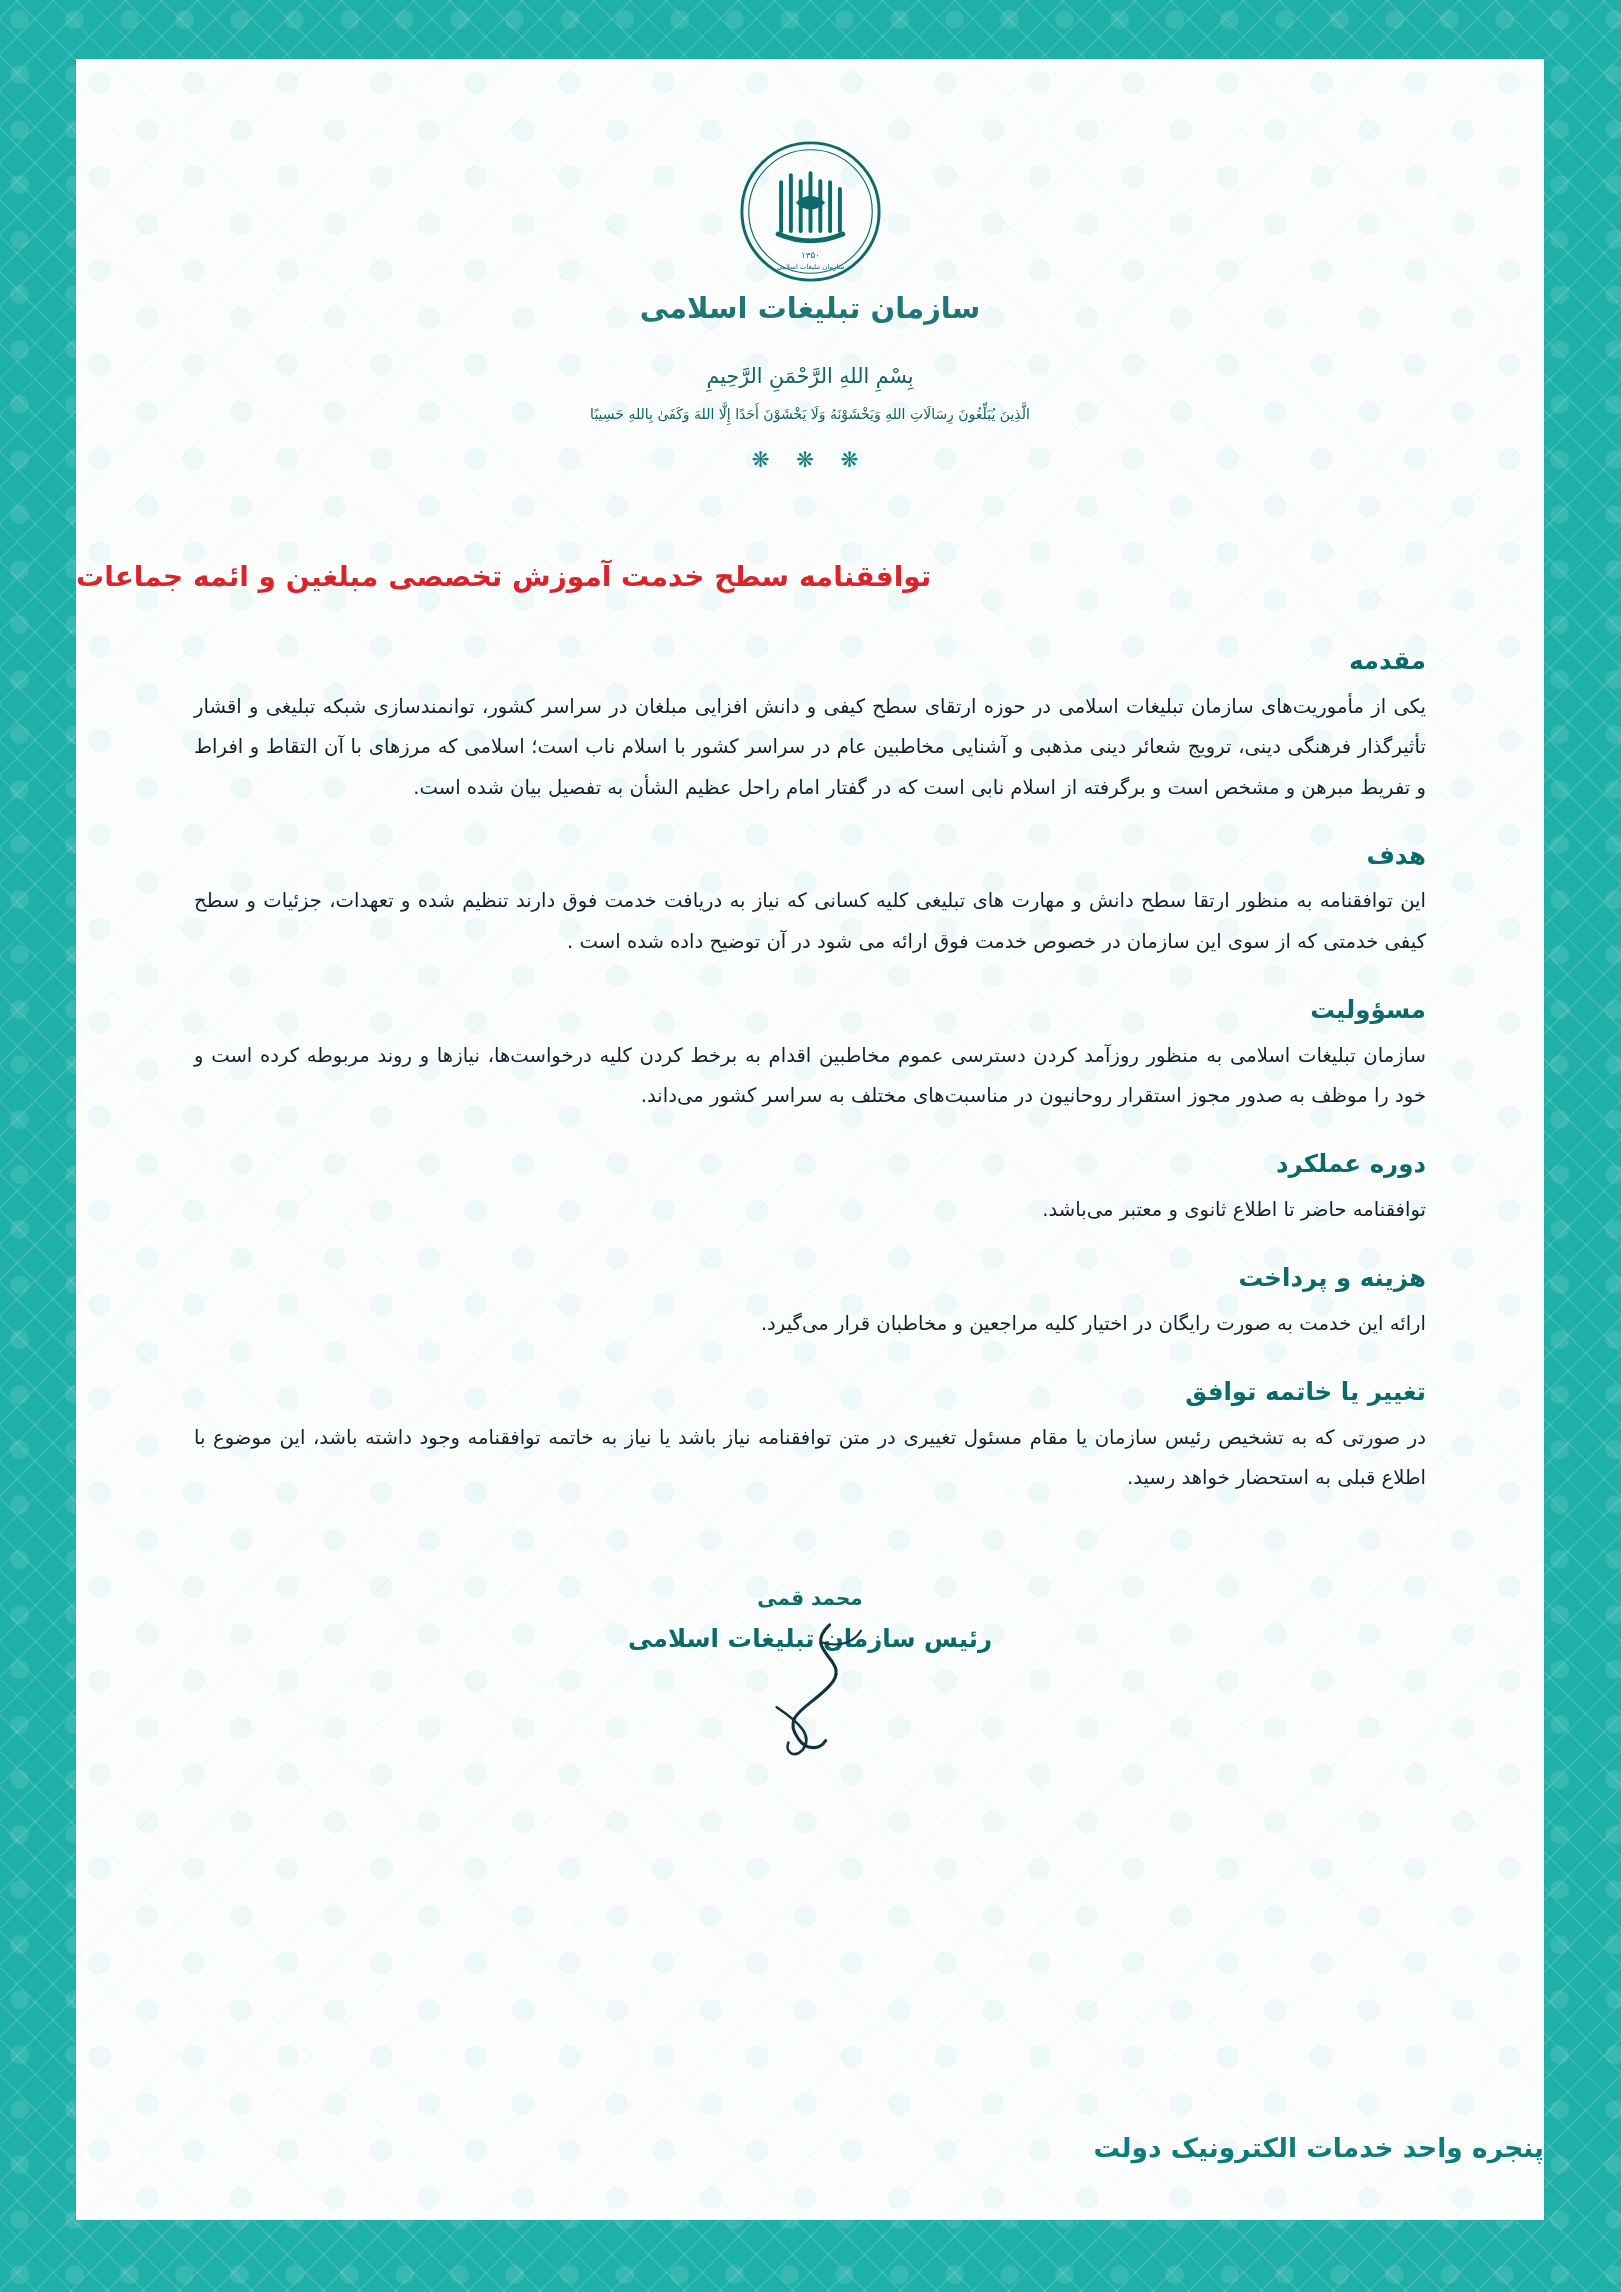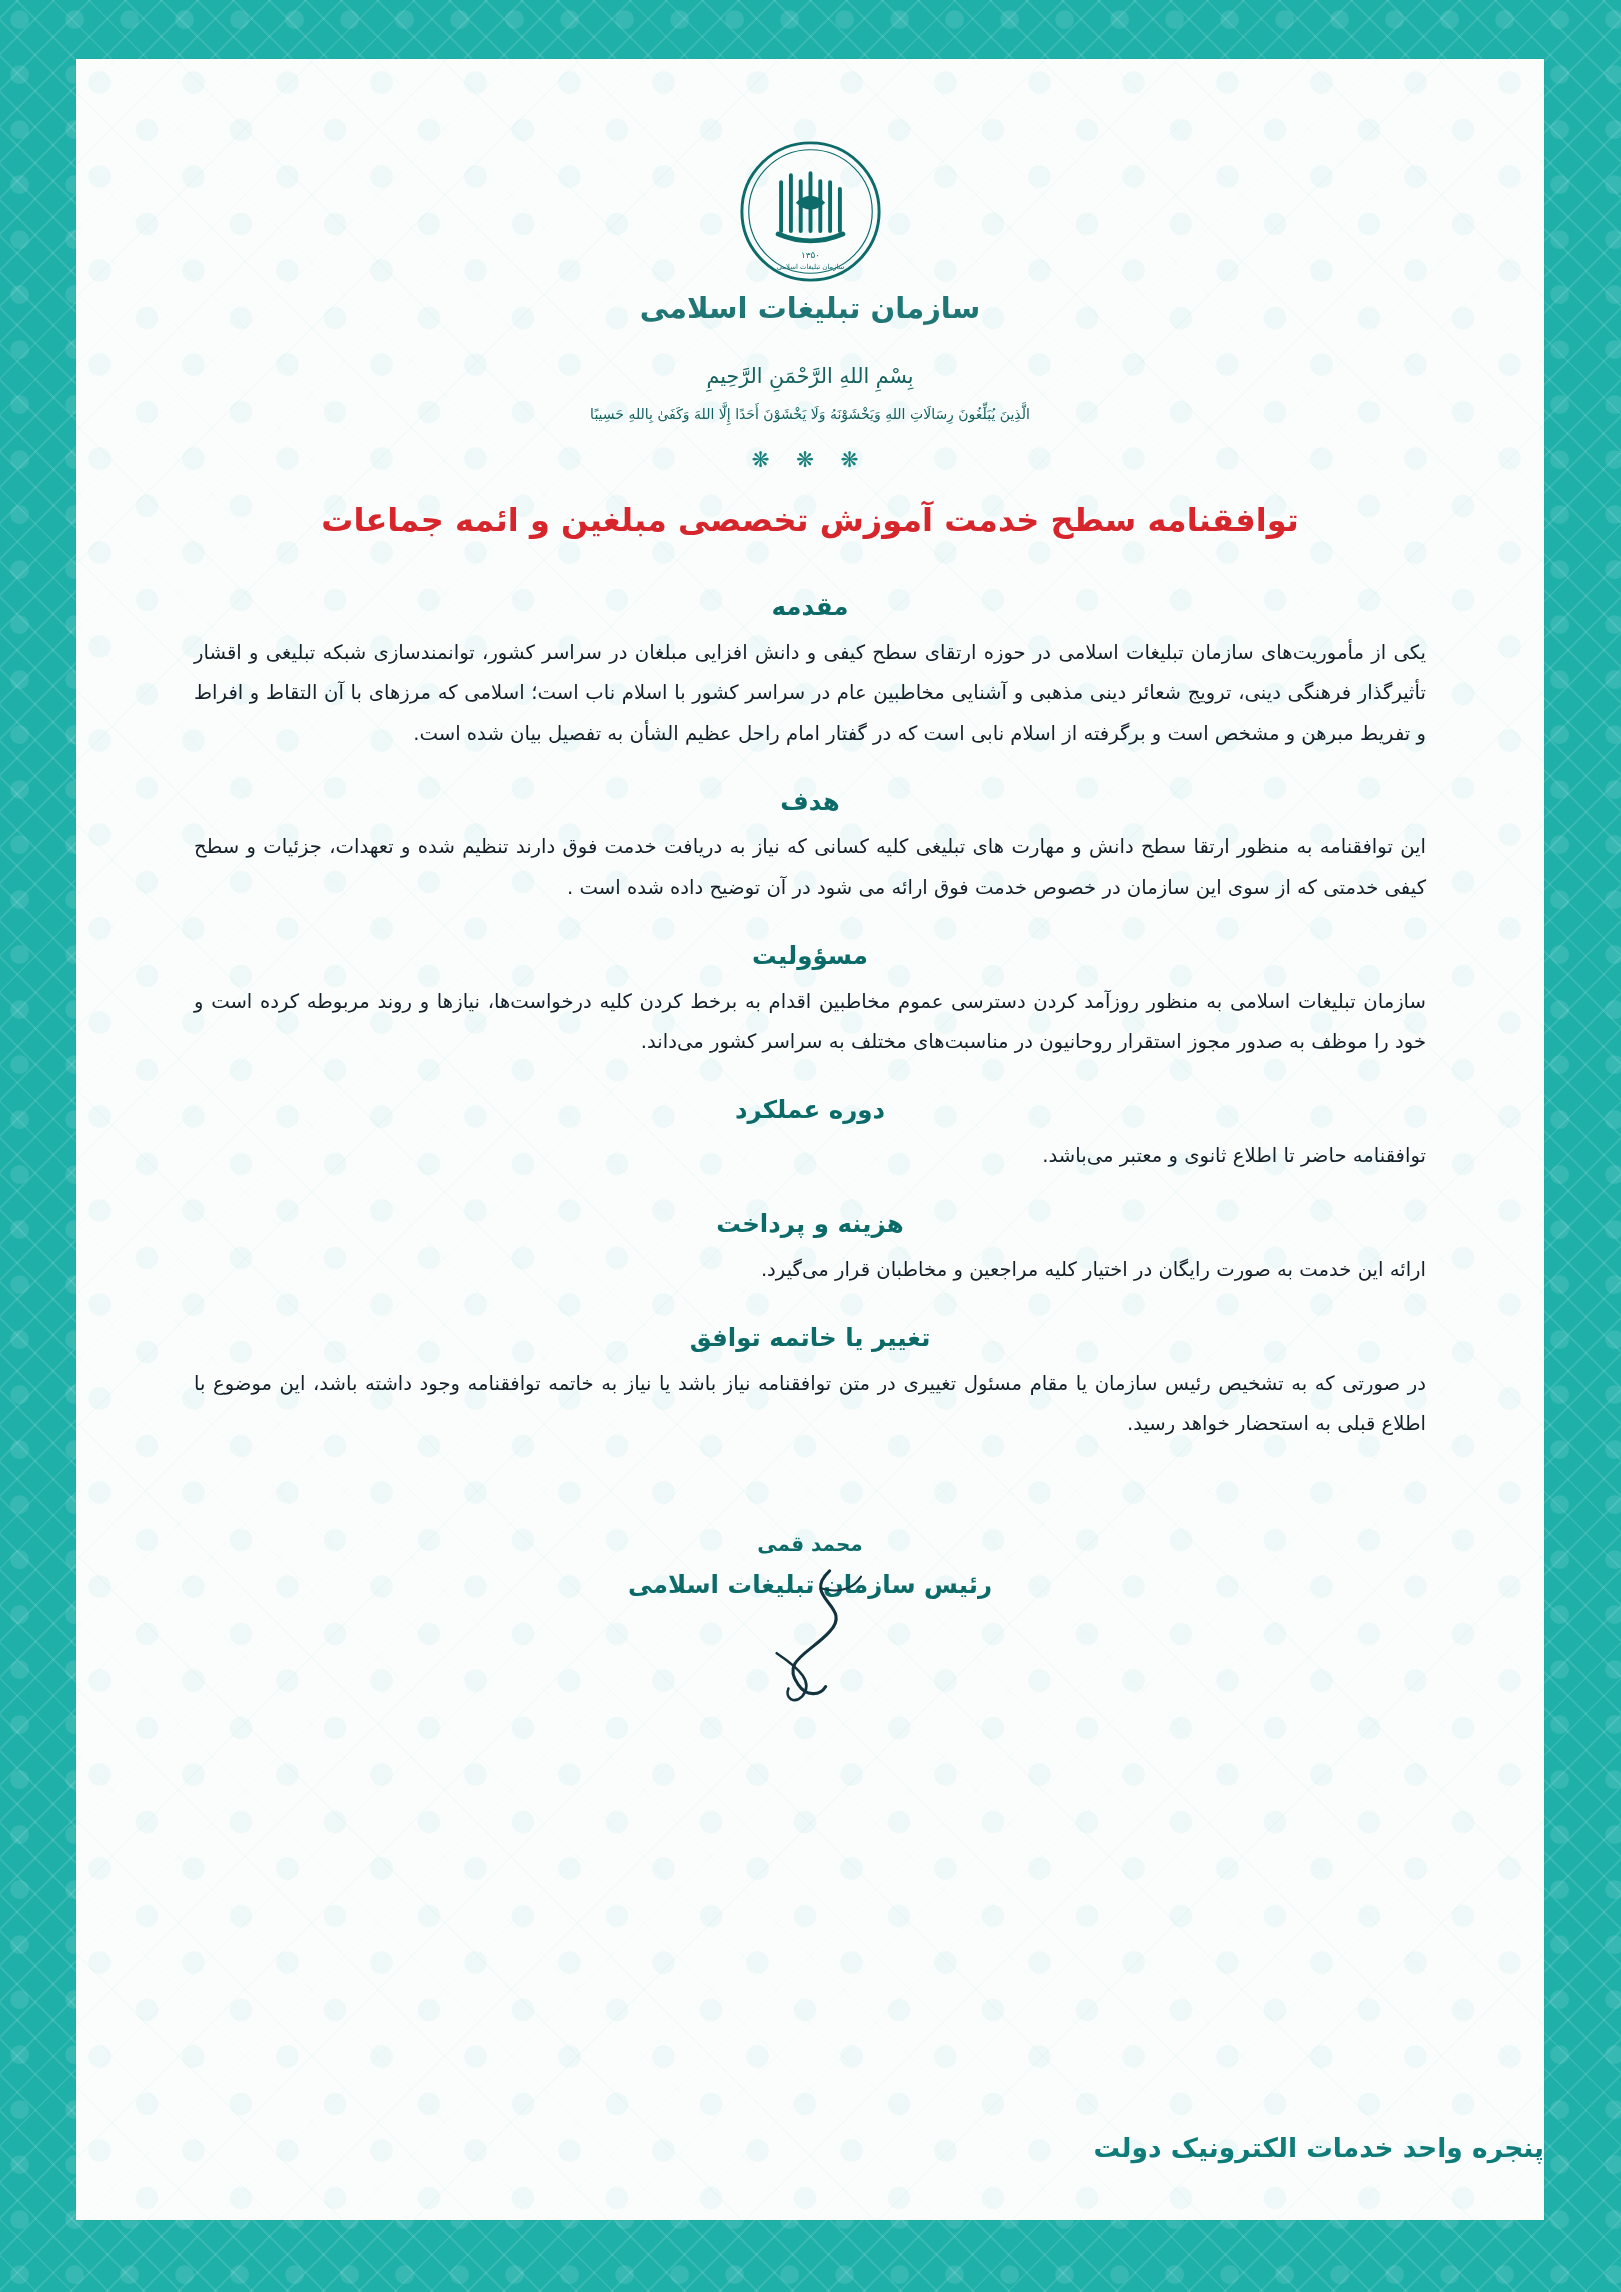--- a/index.html
+++ b/index.html
@@ -79,37 +79,37 @@
   }
   .stars {
     text-align: center;
     margin-top: 25.5px;
     color: #17807d;
     font-size: 21.6px;
     letter-spacing: 9.8px;
   }
 
   .doc-title {
-    text-align: center;
-    margin-top: 29px;
+    text-align: left;
+    margin-top: 88px;
     color: #d6262c;
-    font-size: 32px;
+    font-size: 28px;
     font-weight: bold;
   }
 
   
   .content {
     margin: 53px 118px 0 118px;
   }
   .section { margin-bottom: 33px; }
   .section-heading {
     color: #0c6b69;
     font-size: 24.5px;
     font-weight: bold;
-    text-align: center;
+    text-align: right;
     margin-bottom: 11.8px;
   }
   .section-body {
     color: #14202a;
     font-size: 19.6px;
     line-height: 2.05;
     text-align: justify;
     text-align-last: right;
   }
 

